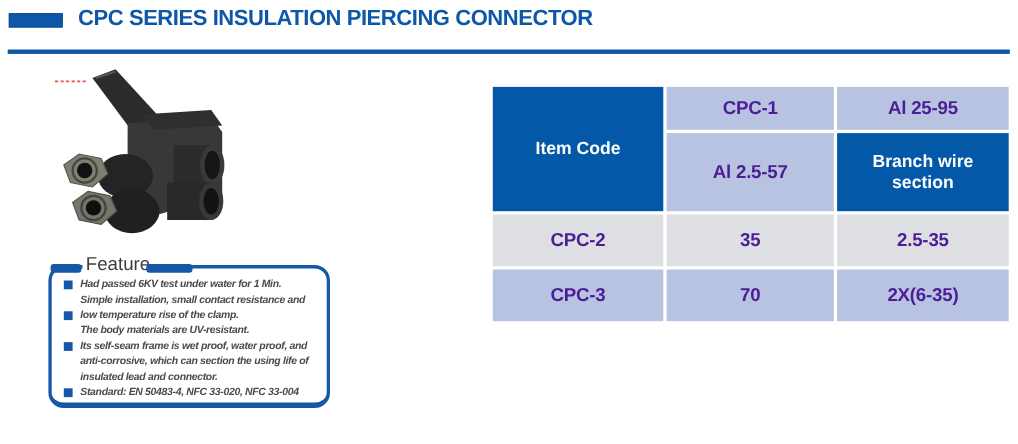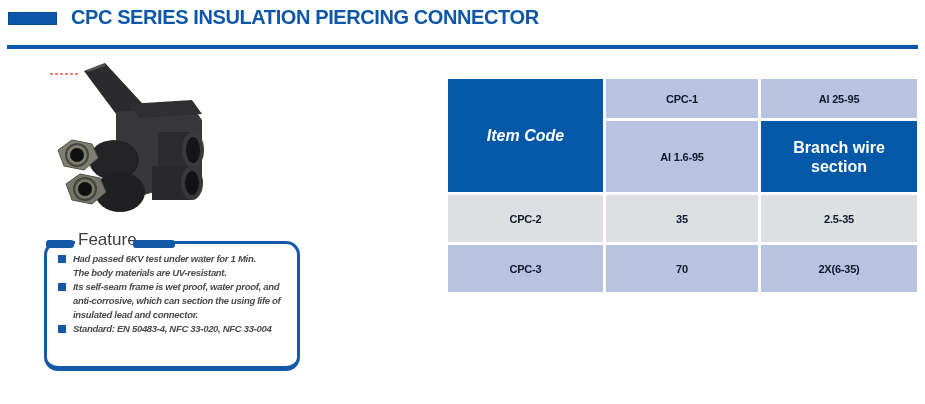--- a/index.html
+++ b/index.html
@@ -69,26 +69,26 @@
     gap:3px;
     background:#ffffff;
   }
   .cell {
     display:flex; align-items:center; justify-content:center; text-align:center;
   }
   .cell.head {
     background:#0458a8; color:#ffffff; font-weight:bold; font-size:16px;
   }
   .cell.head .wrap { display:block; width:104px; line-height:19px; }
-  .c-itemcode { grid-column:1; grid-row:1 / 3;font-style:italic; }
+  .c-itemcode { grid-column:1; grid-row:1 / 3; }
   .c-dims     { grid-column:2 / 4; grid-row:1; }
   .c-main     { grid-column:2; grid-row:2; }
   .c-branch   { grid-column:3; grid-row:2;align-items:center; }
   .cell.data {
-    font-size:11px; font-weight:bold; color:#0f172a; letter-spacing:-0.2px;
+    font-size:17px; font-weight:bold; color:#4c1d95; letter-spacing:-0.2px;
   }
   .row-blue { background:#b7c3e1; }
   .row-gray { background:#dedfe3; }
 
   
   .note-text {
     position:absolute; left:468px; top:369px;
     font-size:19px; color:#262626; white-space:nowrap;
   }
 </style>
@@ -146,20 +146,28 @@
   <div class="feature-title">Feature</div>
   <div class="feature-bar-right"></div>
 
   <div class="feature-list">
     <div class="feature-line">
       <span class="feature-bullet"></span>
       <span>Had passed 6KV test under water for 1 Min.</span>
     </div>
     <div class="feature-line">
       <span class="feature-indent"></span>
+      <span>Simple installation, small contact resistance and</span>
+    </div>
+    <div class="feature-line">
+      <span class="feature-bullet"></span>
+      <span>low temperature rise of the clamp.</span>
+    </div>
+    <div class="feature-line">
+      <span class="feature-indent"></span>
       <span>The body materials are UV-resistant.</span>
     </div>
     <div class="feature-line">
       <span class="feature-bullet"></span>
       <span>Its self-seam frame is wet proof, water proof, and</span>
     </div>
     <div class="feature-line">
       <span class="feature-indent"></span>
       <span>anti-corrosive, which can section the using life of</span>
     </div>
@@ -176,21 +184,21 @@
   <div class="spec-table">
     <div class="cell head c-itemcode">
       <span>Item Code</span>
     </div>
     <div class="cell head c-branch">
       <span class="wrap">Branch wire section</span>
     </div>
 
     <div class="cell data row-blue">CPC-1</div>
     <div class="cell data row-blue">Al 25-95</div>
-    <div class="cell data row-blue">Al 1.6-95</div>
+    <div class="cell data row-blue">Al 2.5-57</div>
 
     <div class="cell data row-gray">CPC-2</div>
     <div class="cell data row-gray">35</div>
     <div class="cell data row-gray">2.5-35</div>
 
     <div class="cell data row-blue">CPC-3</div>
     <div class="cell data row-blue">70</div>
     <div class="cell data row-blue">2X(6-35)</div>
   </div>
 

